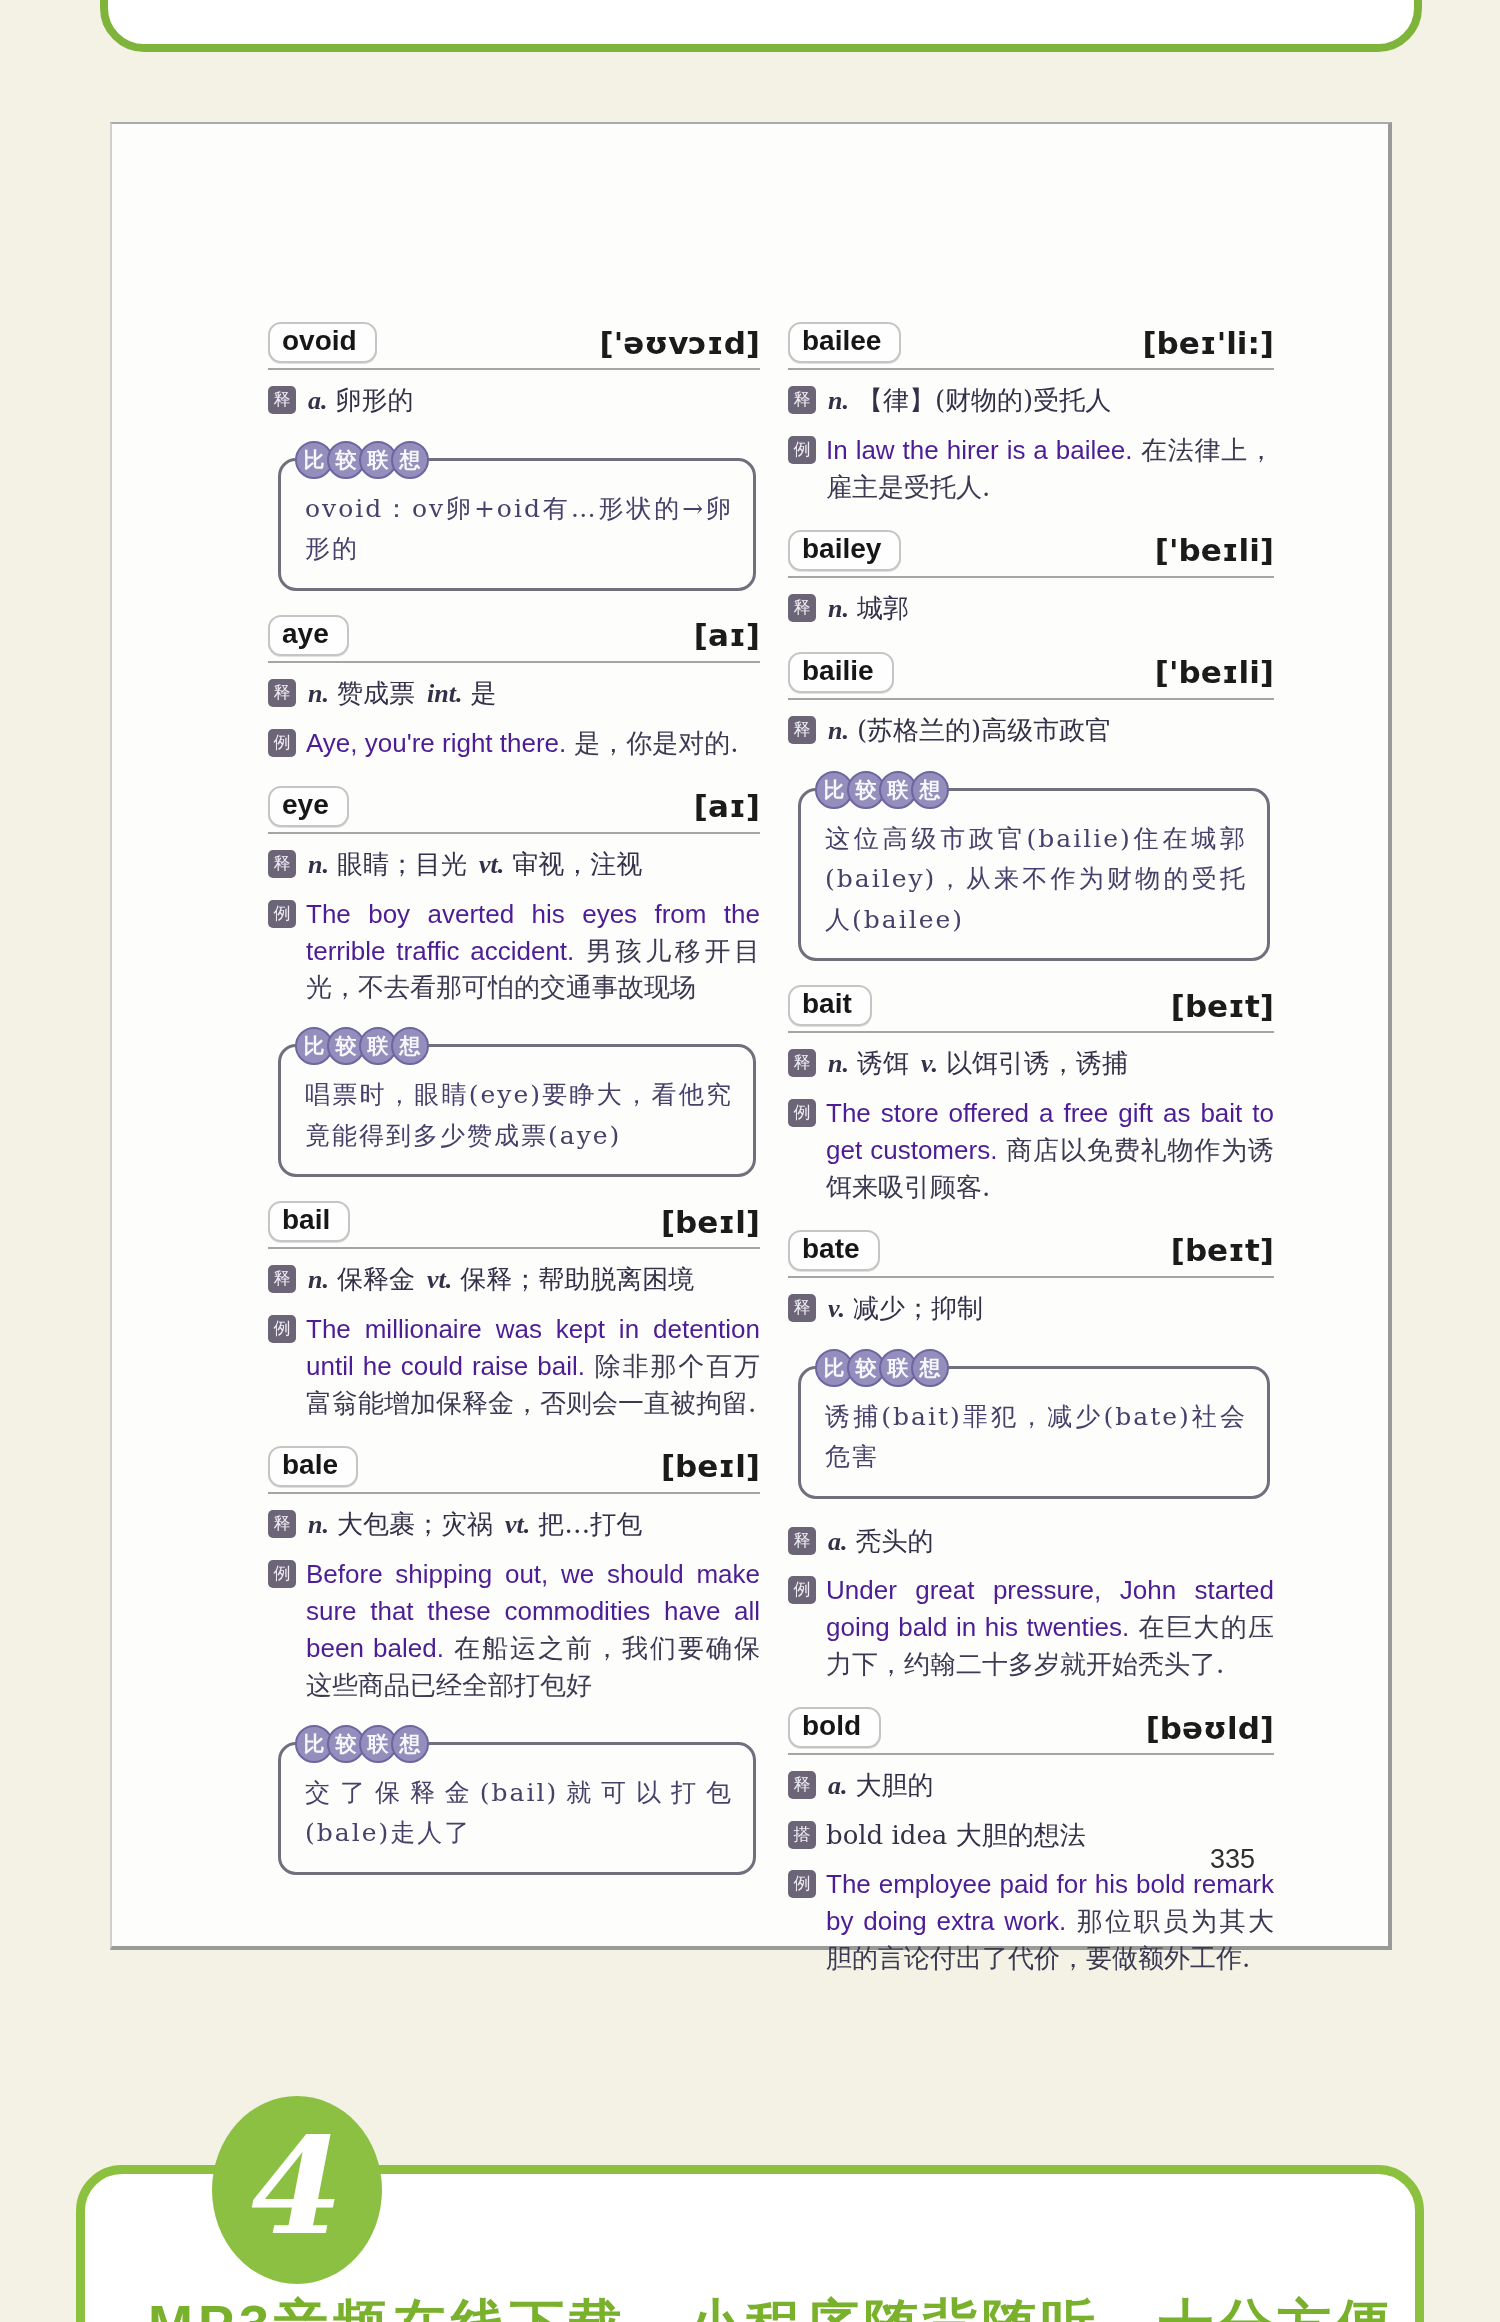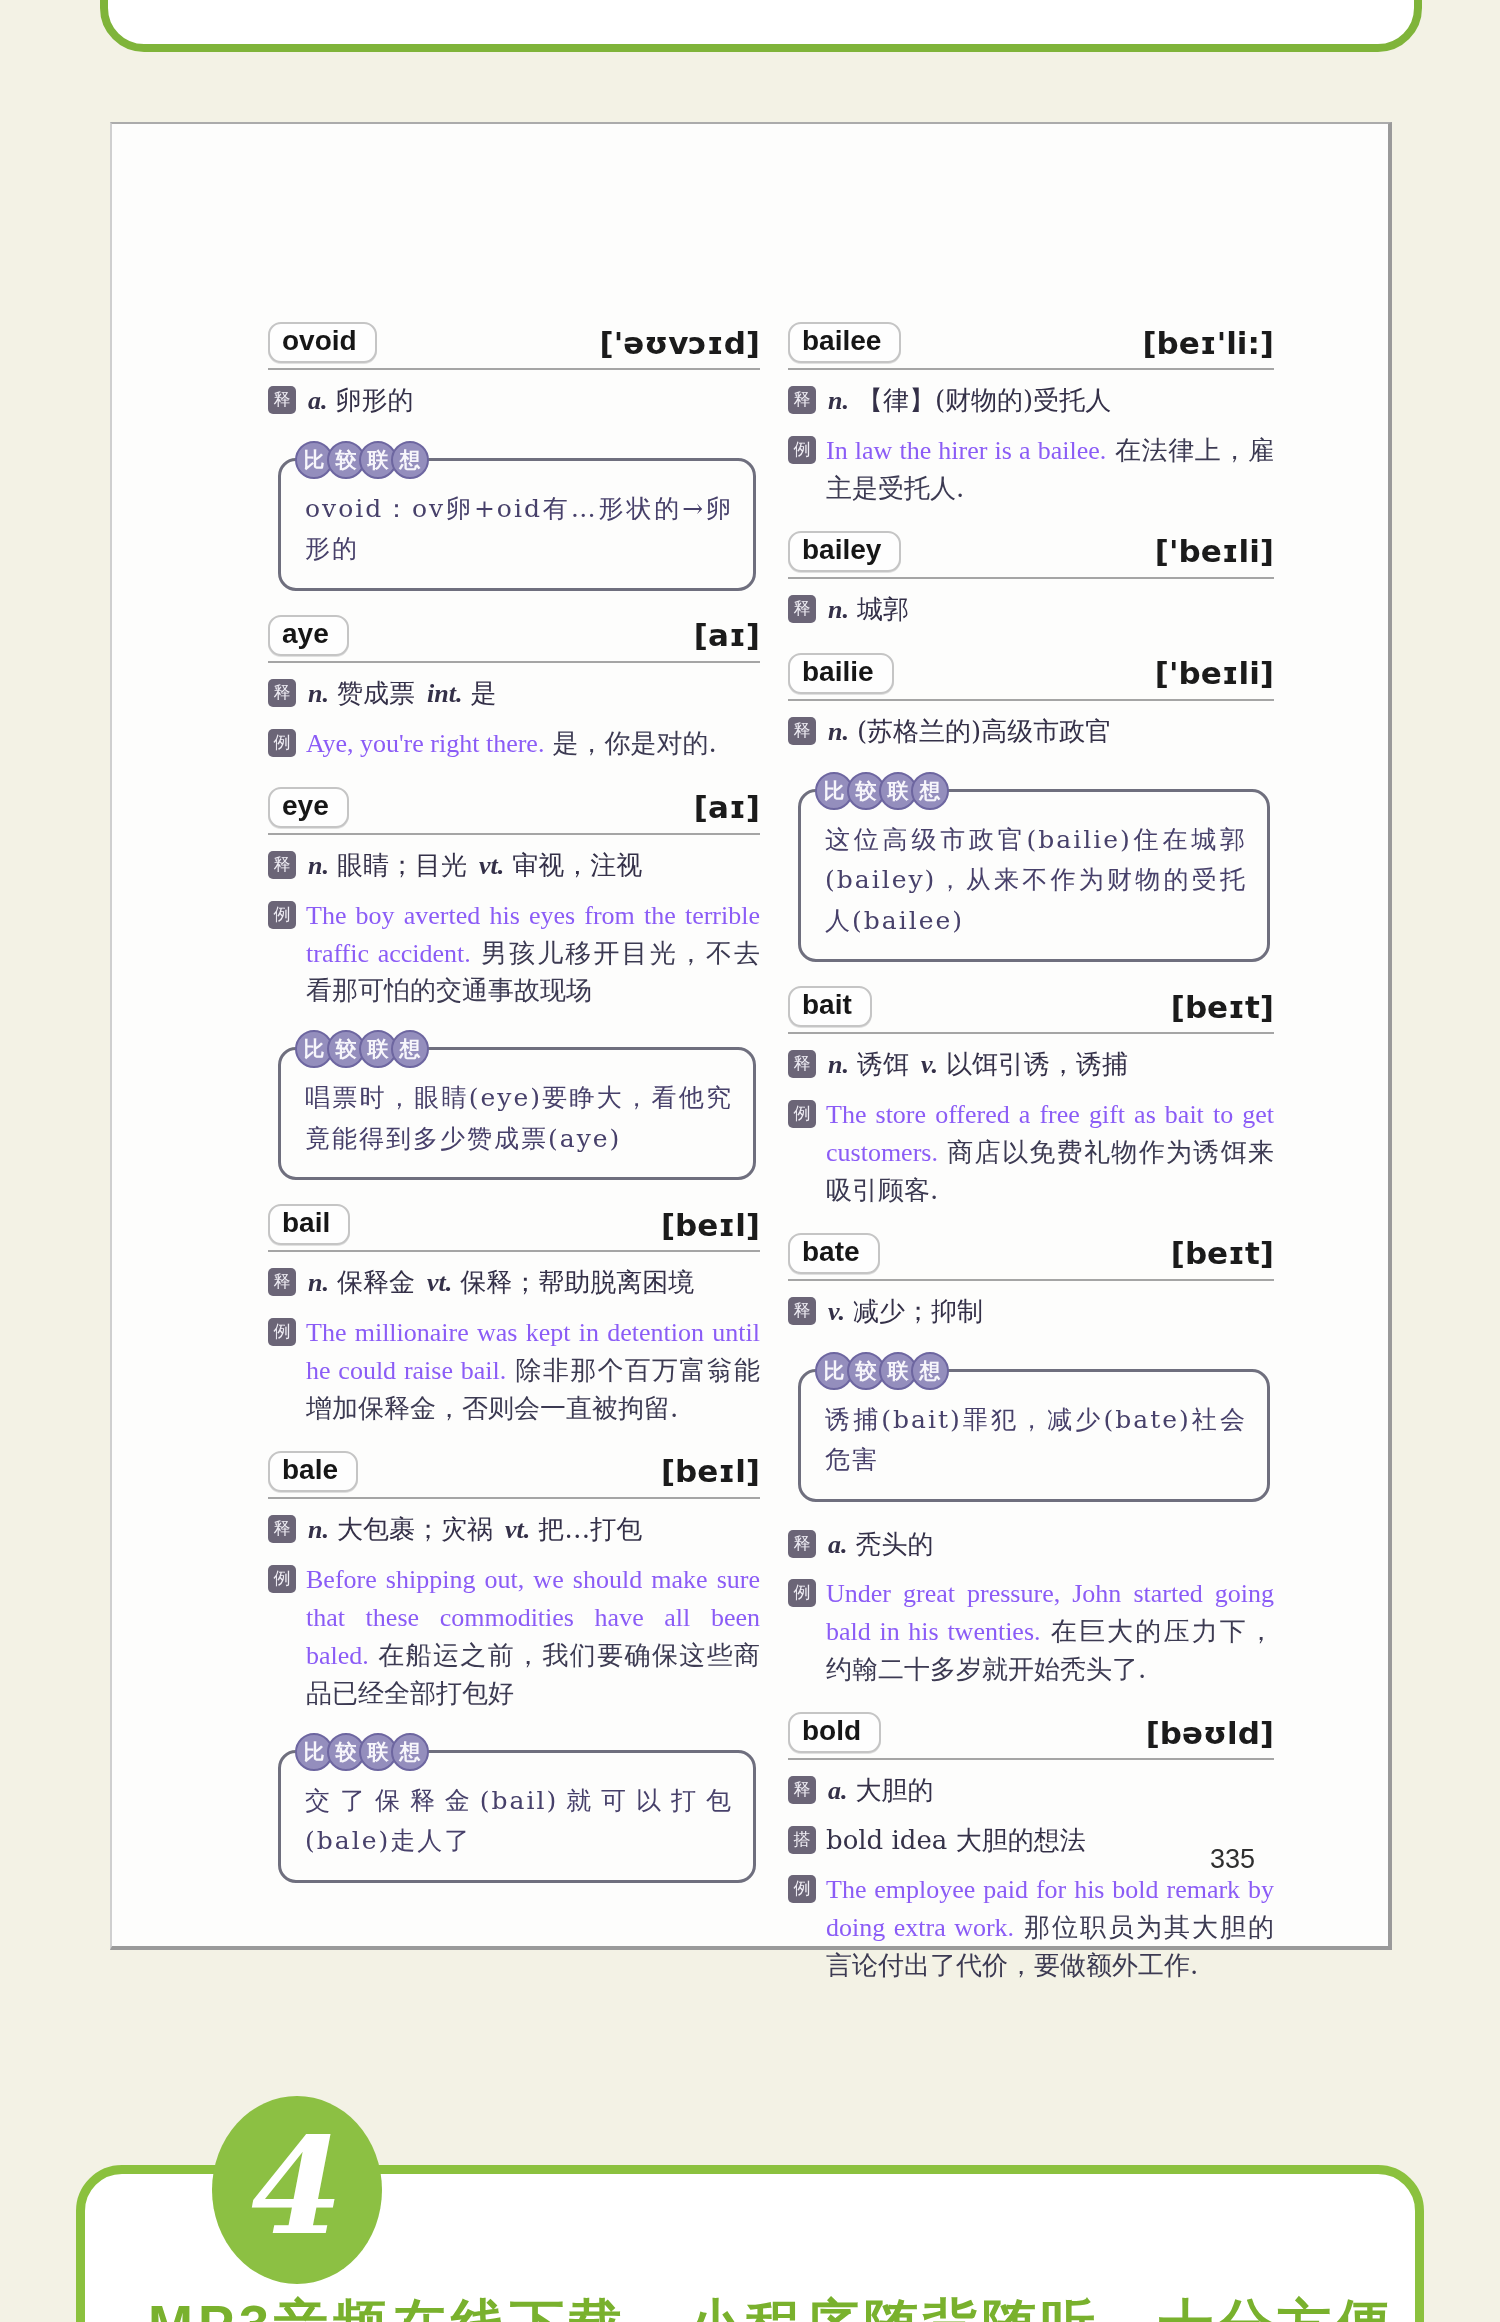--- a/index.html
+++ b/index.html
@@ -28,21 +28,21 @@
   .phonetic{font-family:"DejaVu Sans",sans-serif;font-weight:bold;font-size:31px;color:#1b1b1b;}
 
   .line-row{display:flex;align-items:flex-start;margin-top:12px;}
   .tag-icon{flex:0 0 auto;width:28px;height:28px;margin:4px 10px 0 0;background:#6b6577;
     color:#f1eff6;border-radius:5px;font-size:17px;line-height:28px;text-align:center;}
   .line-text{margin:0;font-size:26px;line-height:1.42;text-align:justify;
     font-family:"DejaVu Serif",serif;color:#343048;}
   .pos{font-family:"Liberation Serif",serif;font-style:italic;font-weight:bold;
     margin:0 8px 0 2px;color:#343048;}
   .seg{margin-right:10px;}
-  .line-text .en{font-family:Liberation Serif, serif;color:#8b5cf6;margin-right:8px;}
+  .line-text .en{font-family:Liberation Sans, sans-serif;color:#4c1d95;margin-right:8px;}
   .line-text .zh{color:#3c3a52;}
 
   .compare{position:relative;border:3px solid #6f6f7e;border-radius:18px;
     margin:38px 4px 12px 10px;padding:28px 20px 18px 24px;background:#fdfdfc;}
   .compare-label{position:absolute;top:-20px;left:14px;display:flex;}
   .compare-badge{width:38px;height:38px;border-radius:50%;background:#948ebd;
     border:2px solid #6d66a0;color:#f7f6fb;font-weight:bold;font-size:21px;line-height:34px;
     text-align:center;margin-right:-6px;box-sizing:border-box;}
   .compare-text{font-size:25px;line-height:1.62;letter-spacing:2px;text-align:justify;
     font-family:"DejaVu Serif",serif;color:#47406a;}

